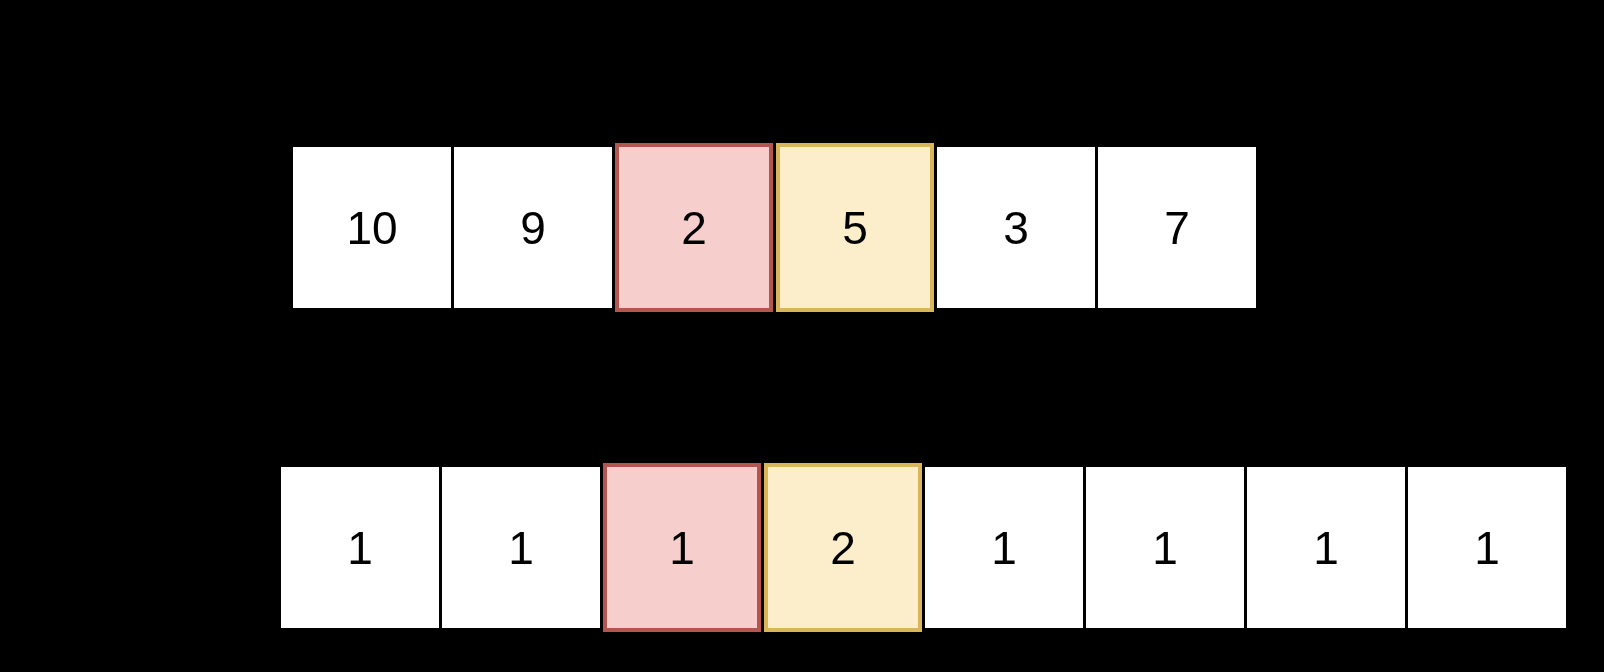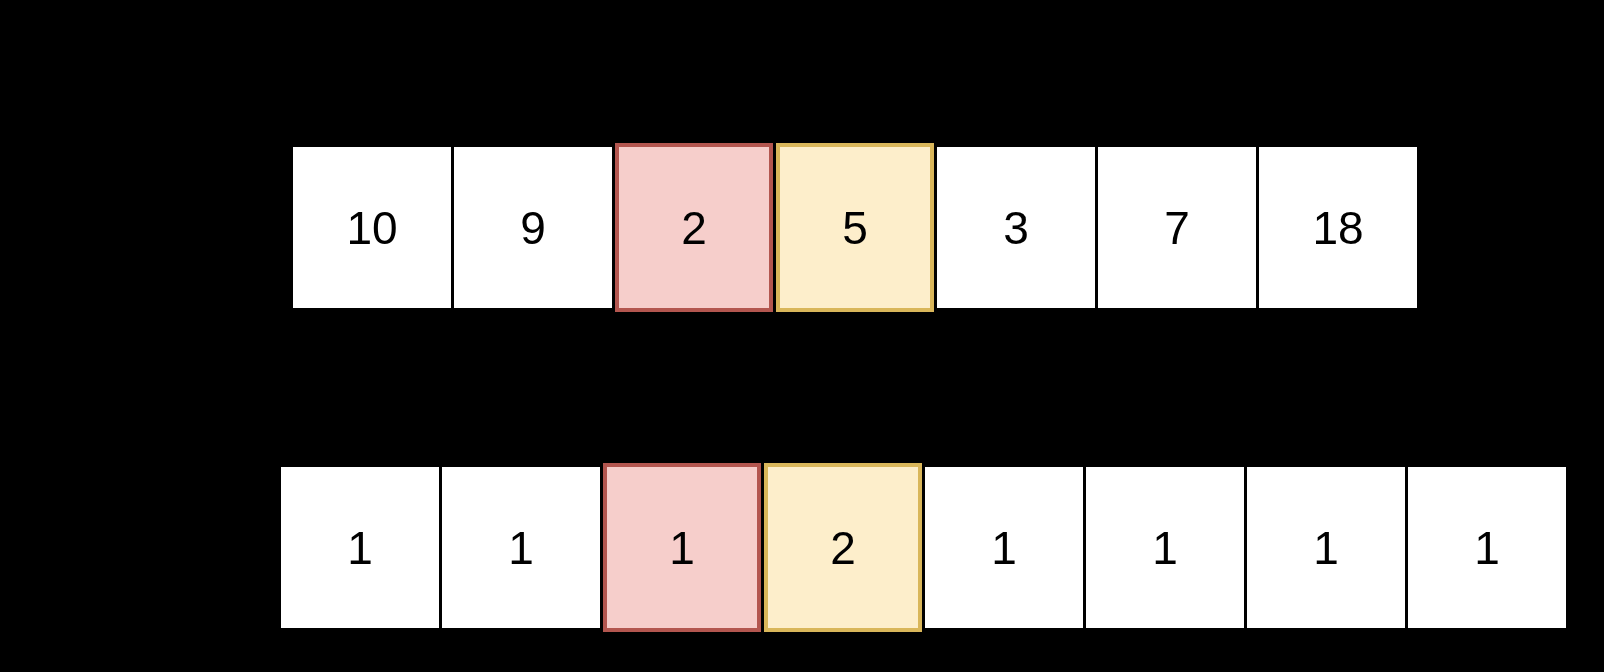--- a/index.html
+++ b/index.html
@@ -77,23 +77,20 @@
       </div>
       <div class="cell yellow">
         <span class="cell-value">5</span>
       </div>
       <div class="cell">
         <span class="cell-value">3</span>
       </div>
       <div class="cell">
         <span class="cell-value">7</span>
       </div>
-      <div class="cell">
-        <span class="cell-value">18</span>
-      </div>
     </div>
   <div class="array-row row-bottom">
       <div class="cell">
         <span class="cell-value">1</span>
       </div>
       <div class="cell">
         <span class="cell-value">1</span>
       </div>
       <div class="cell red">
         <span class="cell-value">1</span>

